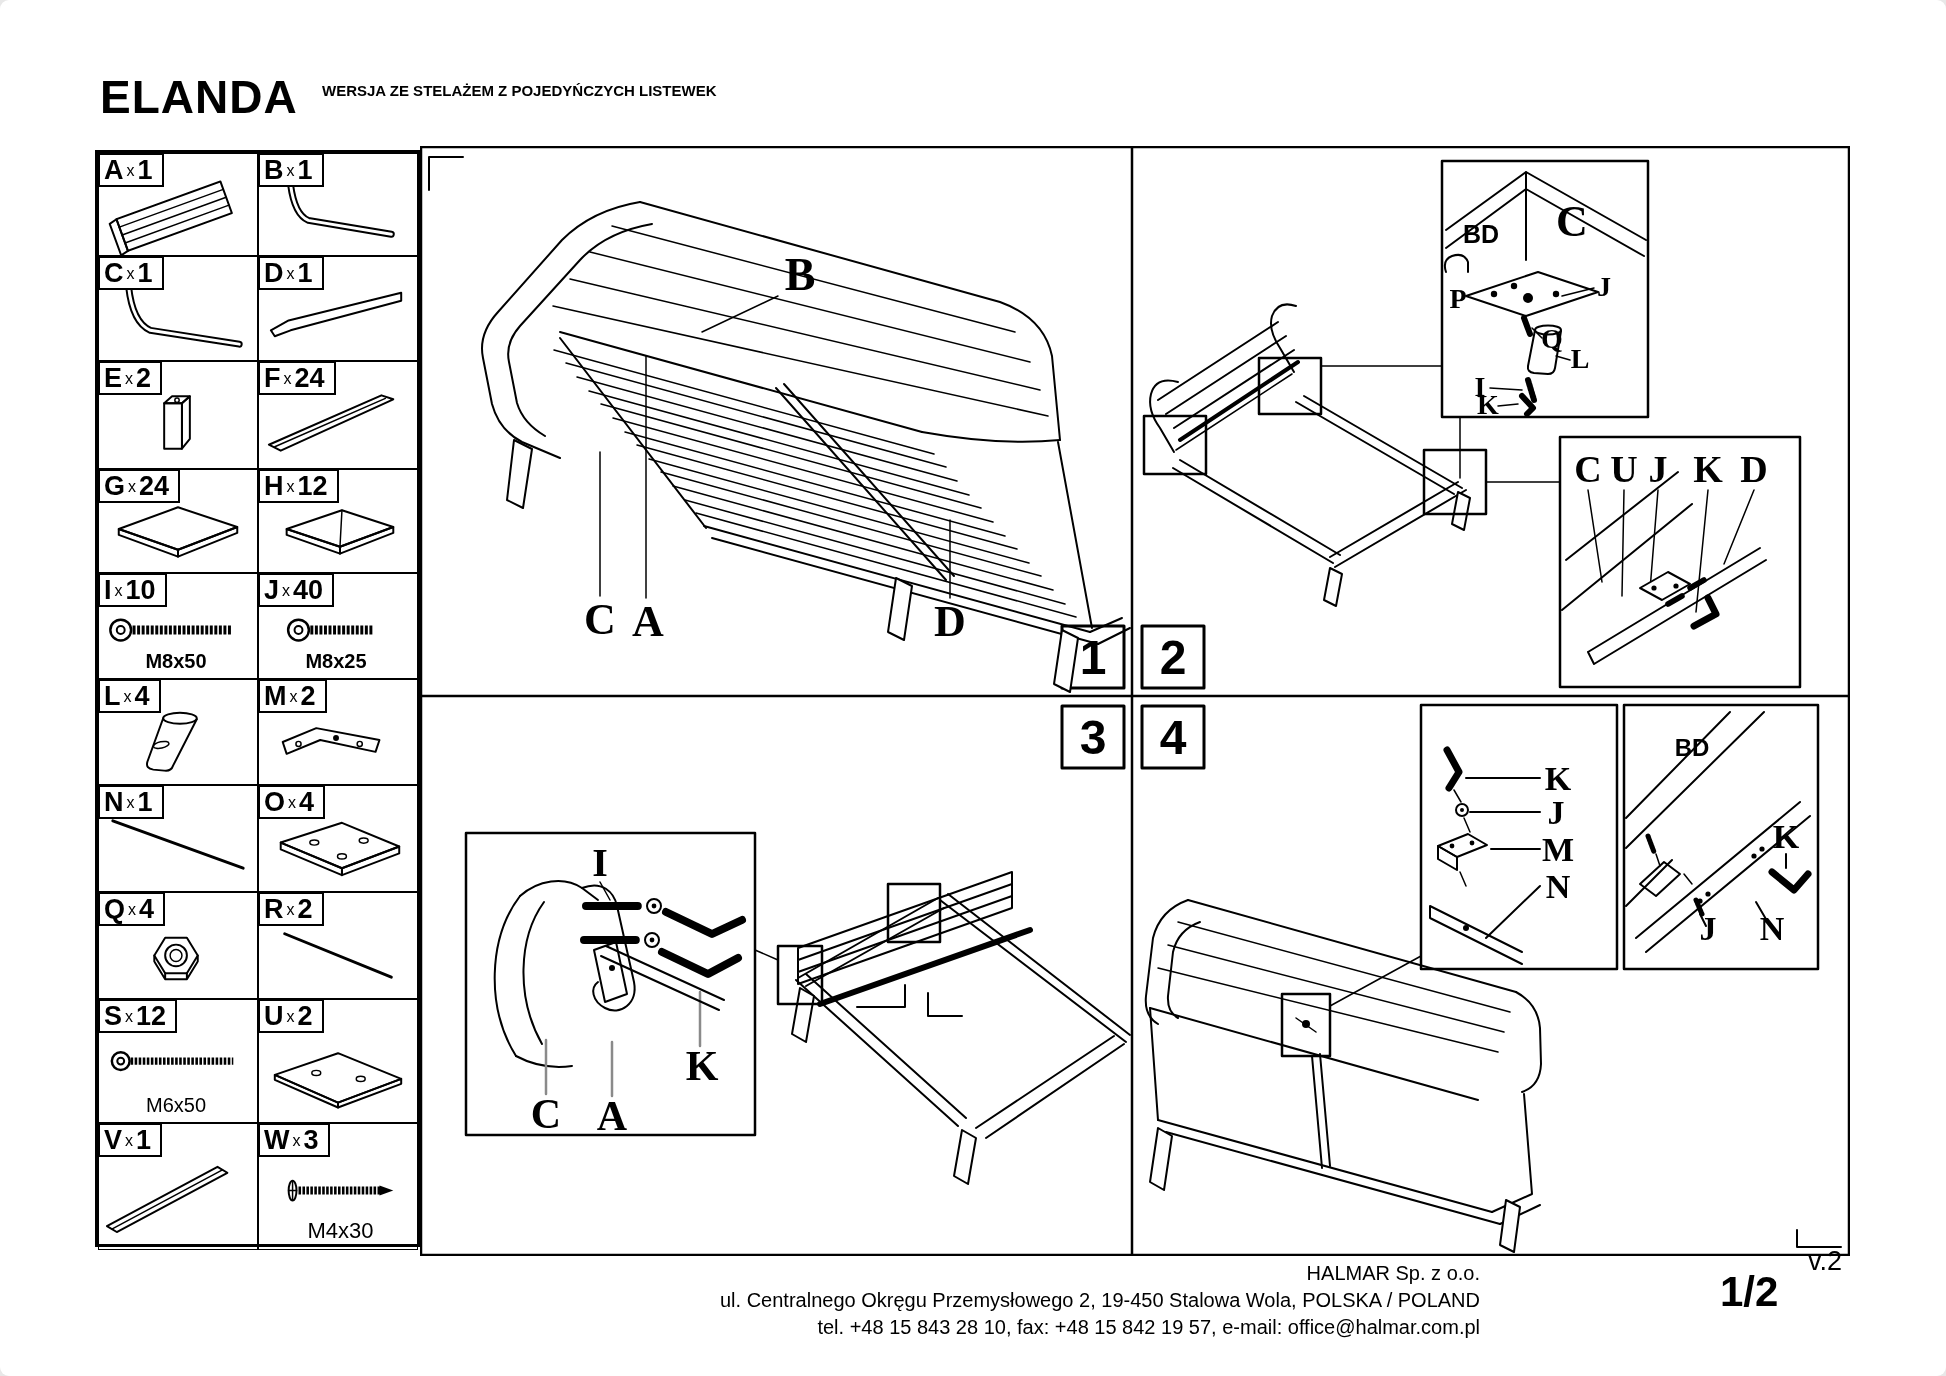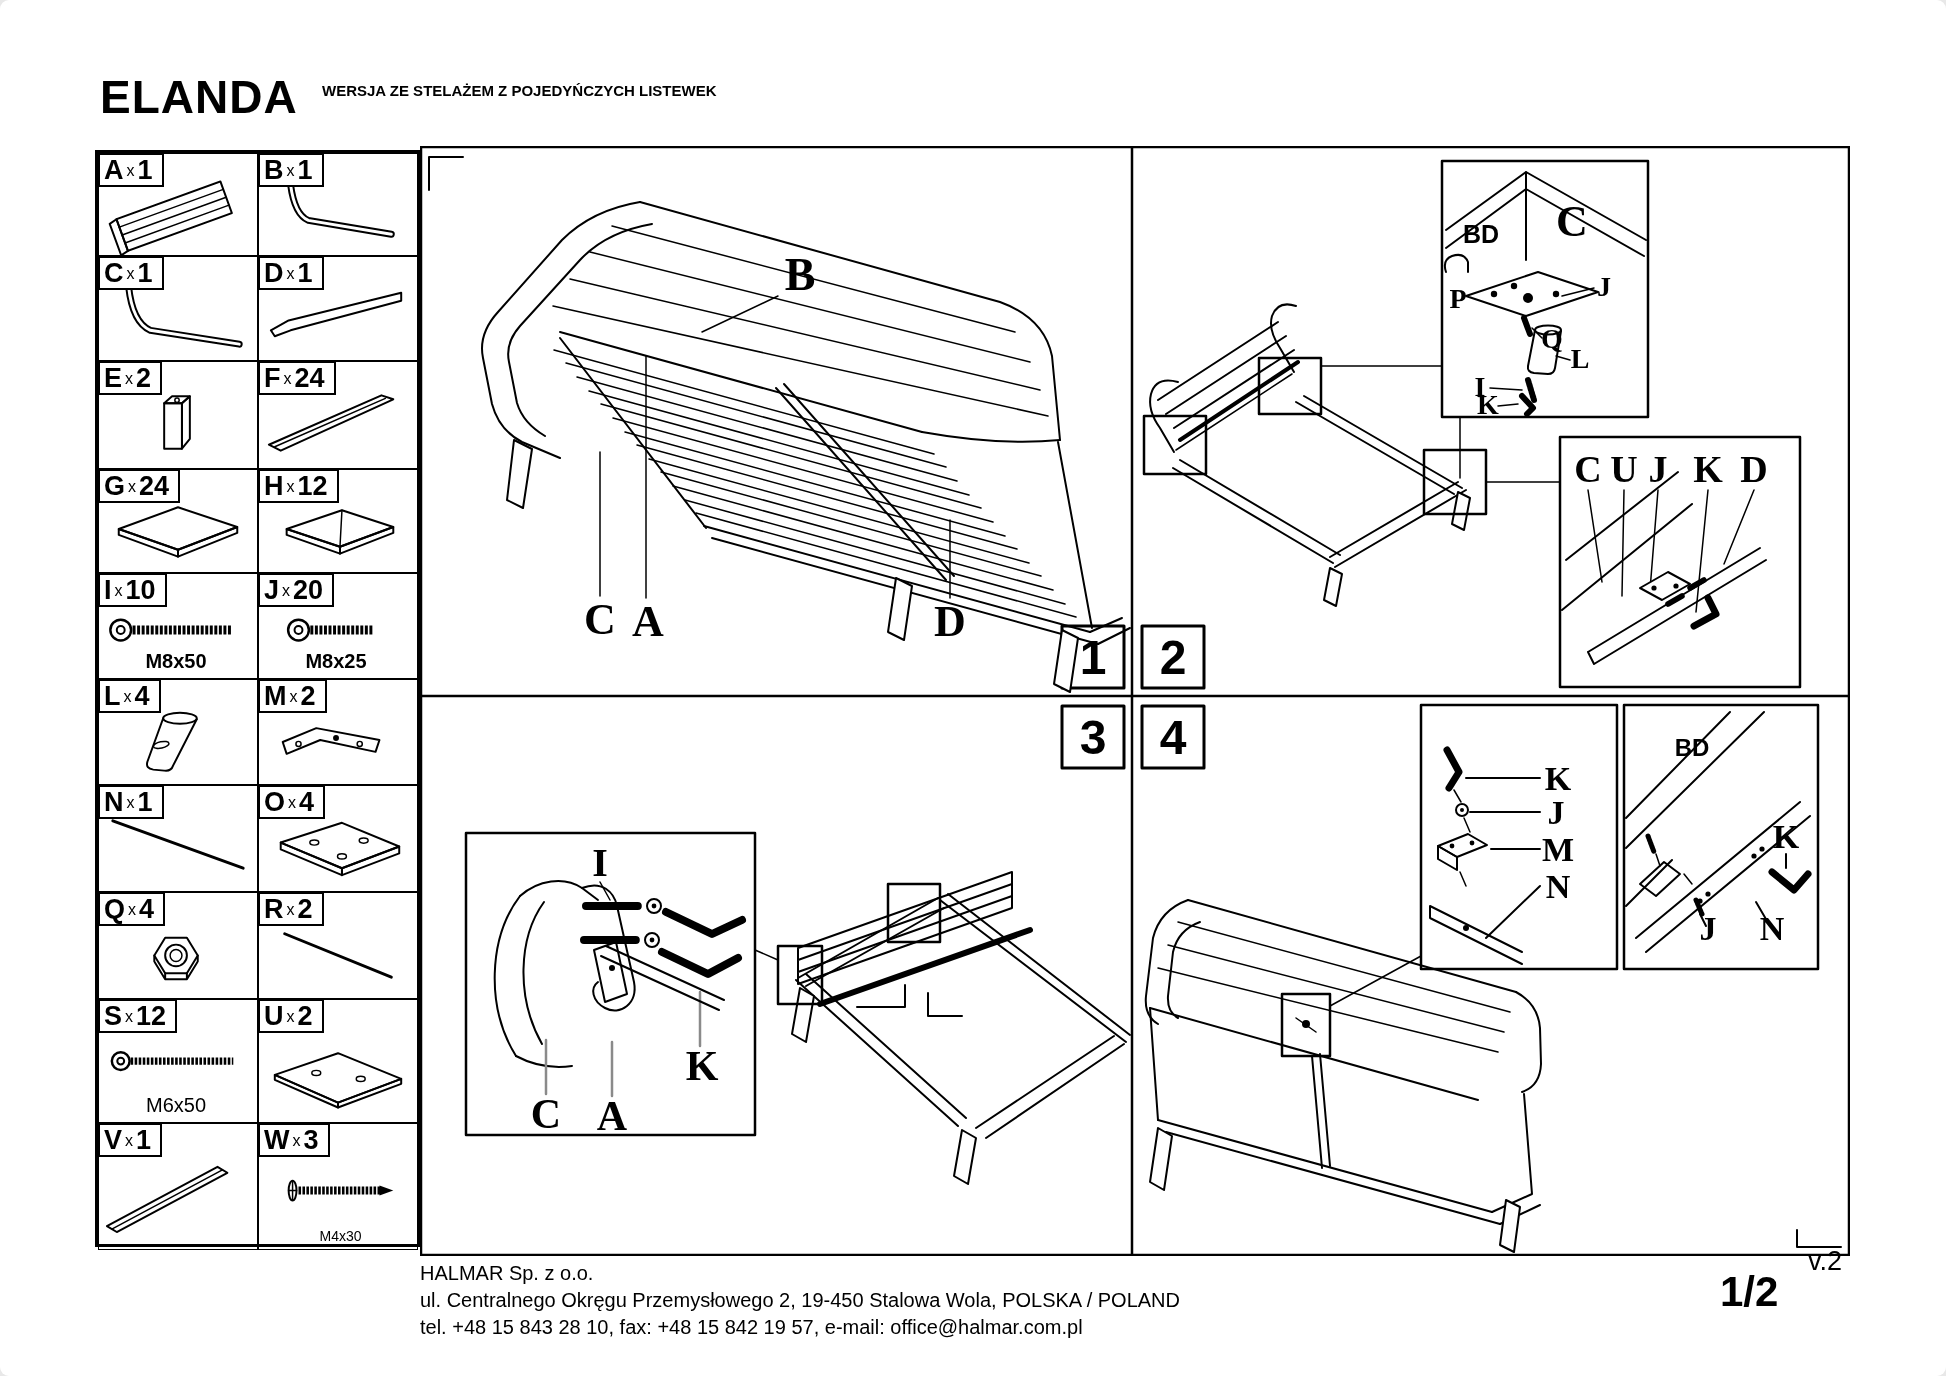--- a/index.html
+++ b/index.html
@@ -13,33 +13,33 @@
          grid-template-rows:103px 105px 108px 104px 106px 106px 107px 107px 124px 127px;
          border:3px solid #000;box-sizing:border-box;background:#fff;}
   .cell{position:relative;border:1.4px solid #000;box-sizing:border-box;}
   .plabel{position:absolute;top:-1px;left:-1px;background:#fff;border:2.5px solid #000;
           padding:0 9px 0 4px;height:30px;display:inline-flex;align-items:center;z-index:2;}
   .plabel .lt,.plabel .qt{font-weight:bold;font-size:27px;line-height:1;}
   .plabel .sep{font-size:16px;margin:0 3px;position:relative;top:1px;}
   .picon{position:absolute;left:0;right:0;bottom:0;height:calc(100% - 16px);width:100%;}
   .pnote{position:absolute;bottom:5px;left:0;right:4px;text-align:center;font-size:20px;z-index:2;}
   .pnote.b{font-weight:bold;}
-  .pnote.s{font-size:14px;padding-left:9px;}
+  .pnote.s{font-size:22px;padding-left:9px;}
   
   .ln{stroke:#000;fill:none;stroke-width:2;stroke-linecap:round;stroke-linejoin:round;}
   .ln15{stroke:#000;fill:none;stroke-width:1.5;stroke-linecap:round;}
   .ln25{stroke:#000;fill:none;stroke-width:2.5;stroke-linecap:round;stroke-linejoin:round;}
   .thk{stroke:#000;fill:none;stroke-linecap:round;stroke-linejoin:round;}
   .gry{stroke:#8a8a8a;fill:none;stroke-width:2.5;stroke-linecap:round;}
   .wfill{fill:#fff;stroke:#000;stroke-width:2;stroke-linejoin:round;}
   .blk{fill:#000;stroke:none;}
   .serif{font-family:"Liberation Serif",serif;font-weight:bold;fill:#000;}
   .sans{font-family:"Liberation Sans",sans-serif;font-weight:bold;fill:#000;}
   
-  .footer{position:absolute;left:420px;top:1260px;width:1060px;text-align:left;
+  .footer{position:absolute;left:420px;top:1260px;width:1060px;text-align:right;
           font-size:20px;line-height:27px;}
   .pagenum{position:absolute;left:1720px;top:1268px;font-size:42px;font-weight:bold;}
   .version{position:absolute;left:1802px;top:1246px;font-size:27px;margin-left:6px;}
 </style>
 </head>
 <body>
 
 <div class="page">
 
   <div class="title">ELANDA</div>
@@ -161,21 +161,21 @@
           <circle class="ln" cx="22" cy="38" r="4"></circle>
         <line x1="34" y1="38" x2="134" y2="38" stroke="#000" stroke-width="9" stroke-dasharray="3 1.6"></line>
       </svg>
       <div class="pnote b">M8x50</div>
     </div>
 
     <div class="cell">
       <div class="plabel">
           <span class="lt">J</span>
           <span class="sep">x</span>
-          <span class="qt">20</span>
+          <span class="qt">40</span>
         </div>
       <svg class="picon" viewBox="0 0 160 84">
         <circle class="ln25" cx="40" cy="38" r="10.5"></circle>
           <circle class="ln" cx="40" cy="38" r="4"></circle>
         <line x1="52" y1="38" x2="116" y2="38" stroke="#000" stroke-width="9" stroke-dasharray="3 1.6"></line>
       </svg>
       <div class="pnote b">M8x25</div>
     </div>
 
     <div class="cell">

